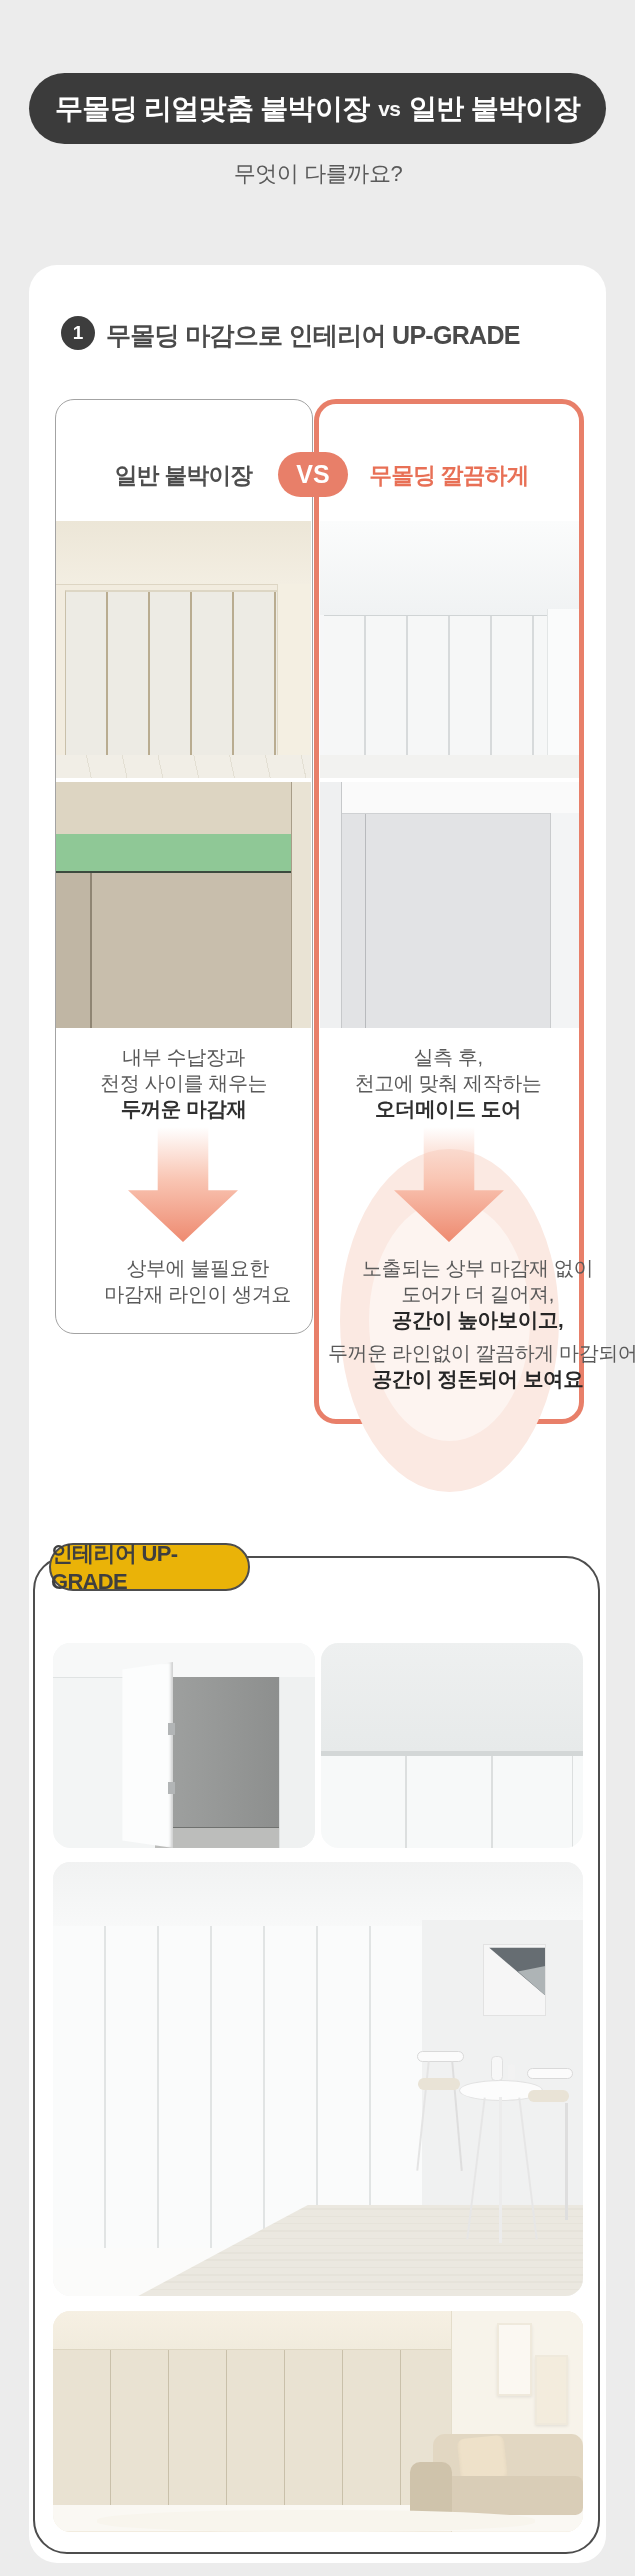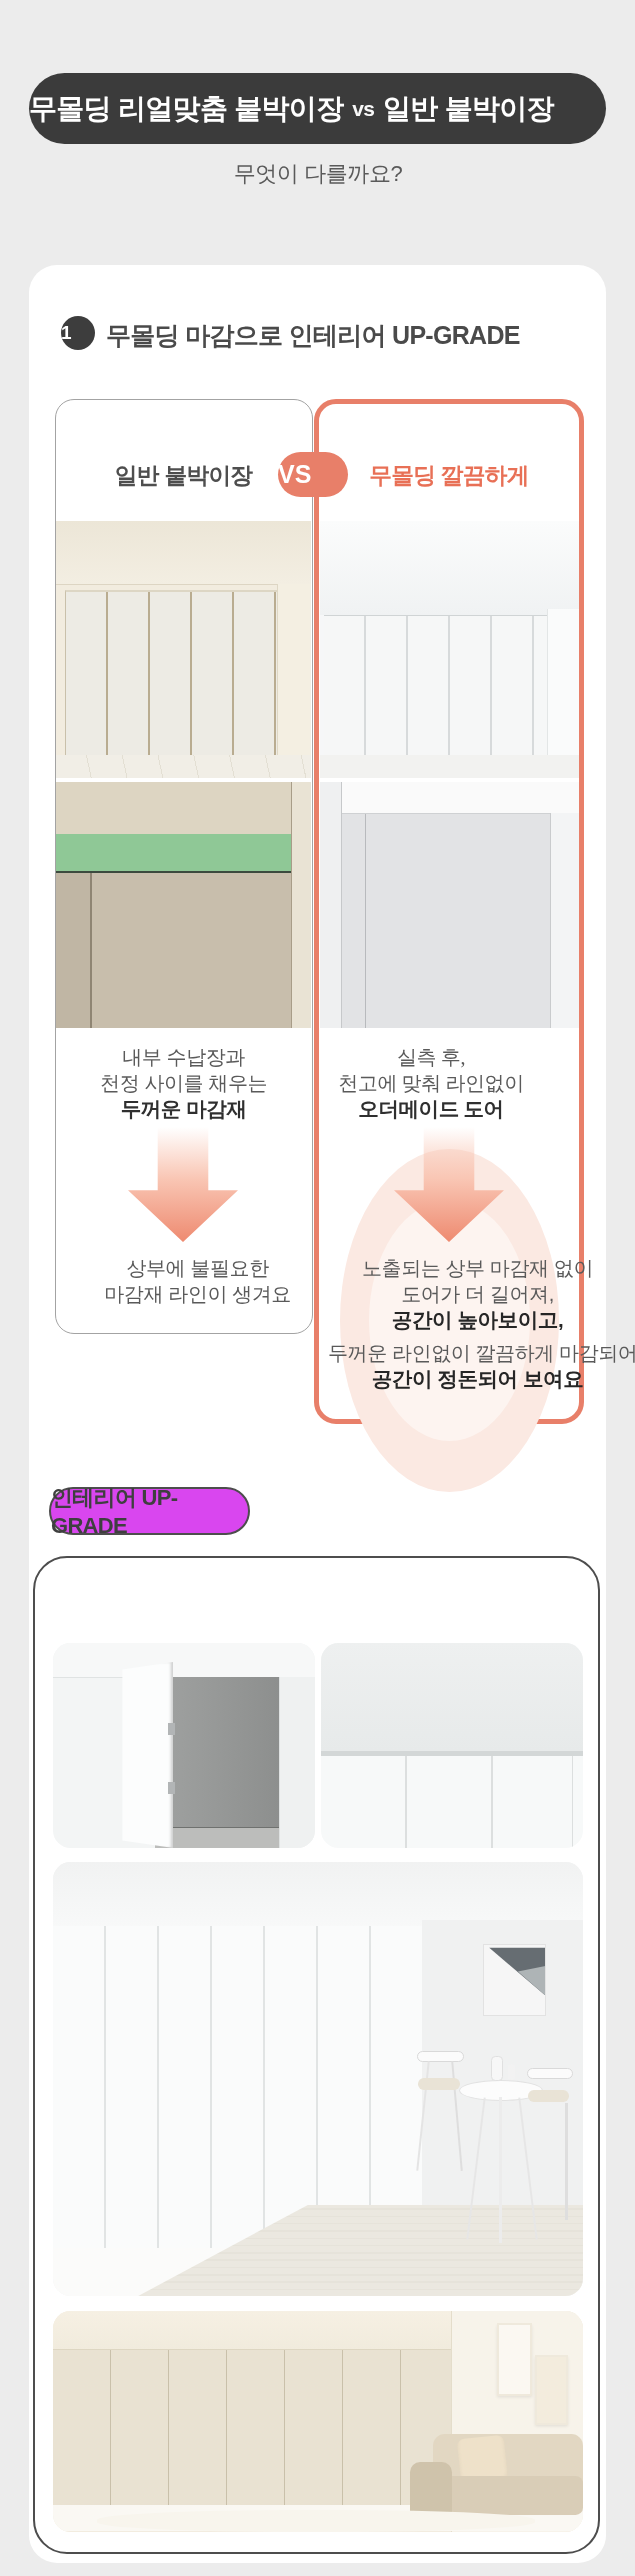--- a/index.html
+++ b/index.html
@@ -3,21 +3,21 @@
 <meta charset="utf-8">
 <style>
   html,body{margin:0;padding:0;}
   body{
     width:636px;height:2576px;position:relative;
     background:#ececec;
     font-family:"Liberation Sans","DejaVu Sans",sans-serif;
     color:#4a4a4a;
   }
   .abs{position:absolute;}
-  .center{display:flex;align-items:center;}
+  .center{display:flex;align-items:center;justify-content:center;}
 
   
   .banner{
     left:29px;top:73px;width:577px;height:71px;border-radius:36px;
     background:#3b3b3b;color:#ffffff;font-weight:bold;font-size:28px;letter-spacing:-0.7px;
   }
   .banner .vs-small{font-size:21px;font-weight:600;margin:0 8.8px;opacity:.97;}
   .subtitle{
     left:0;top:159px;width:636px;text-align:center;
     font-size:22px;font-weight:300;color:#5a5a5a;letter-spacing:-0.4px;
@@ -55,21 +55,21 @@
   .cmp-header.r{left:285px;width:270px;color:#e87056;}
 
   .photo{position:absolute;overflow:hidden;background:#eee;}
   .ph-r1{top:256px;height:257px;}
   .ph-r2{top:517px;height:246px;}
   .ph-l{left:27px;width:255px;}
   .ph-r{left:291px;width:259px;}
 
   .desc-block{top:779px;text-align:center;font-size:20px;line-height:26px;color:#5a5a5a;letter-spacing:-0.4px;z-index:2;}
   .desc-block.l{left:25.6px;width:258px;}
-  .desc-block.r{left:285px;width:234px;font-family:Liberation Serif, serif;}
+  .desc-block.r{left:302px;width:234px;}
   .desc-block .bold{font-weight:bold;color:#2f2f2f;font-size:20.5px;}
   .desc-block div{white-space:nowrap;}
 
   .arrow{
     top:862px;width:110px;height:115px;z-index:2;
     background:linear-gradient(to bottom, rgba(255,255,255,0) 0%, #f9c6b4 45%, #ee8a70 100%);
     clip-path:polygon(27% 0,73% 0,73% 55%,100% 55%,50% 100%,0 55%,27% 55%);
   }
   .arrow.l{left:99px;} .arrow.r{left:365px;}
 
@@ -82,22 +82,22 @@
 
   .pink-oval{left:311px;top:884px;width:219px;height:343px;border-radius:50%;background:#fbe9e2;z-index:1;}
   .pink-oval-inner{left:340px;top:935px;width:161px;height:241px;border-radius:50%;background:#fdf4f0;z-index:1;}
 
   
   .gal-container{
     left:4.4px;top:1291px;width:563px;height:994px;
     border:2.9px solid #4d4d4d;border-radius:34px;background:#fff;box-sizing:content-box;
   }
   .gal-pill{
-    left:20px;top:1222px;width:197px;height:44px;border:2.9px solid #4d4d4d;border-radius:25px;
-    background:#d946ef;z-index:3;font-size:22px;font-weight:bold;color:#3f3f3f;letter-spacing:-0.7px;
+    left:20px;top:1278px;width:197px;height:44px;border:2.9px solid #4d4d4d;border-radius:25px;
+    background:#eab308;z-index:3;font-size:22px;font-weight:bold;color:#3f3f3f;letter-spacing:-0.7px;
   }
   .gal-photo{border-radius:17.5px;}
 
   
   .p-abs{position:absolute;}
 </style>
 </head>
 <body>
 
 <div class="abs banner center">
@@ -149,21 +149,21 @@
     <div class="p-abs" style="right:0;top:31px;width:28px;height:216px;background:#f3f4f5;border-left:0.7px solid #c9cbcd;"></div>
   </div>
 
   <div class="abs desc-block l">
     <div>내부 수납장과</div>
     <div>천정 사이를 채우는</div>
     <div class="bold">두꺼운 마감재</div>
   </div>
   <div class="abs desc-block r">
     <div>실측 후,</div>
-    <div>천고에 맞춰 라인없이</div>
+    <div>천고에 맞춰 제작하는</div>
     <div class="bold">오더메이드 도어</div>
   </div>
 
   <div class="abs arrow l"></div>
   <div class="abs arrow r"></div>
 
   <div class="abs pink-oval"></div>
   <div class="abs pink-oval-inner"></div>
 
   <div class="abs result-block l">

